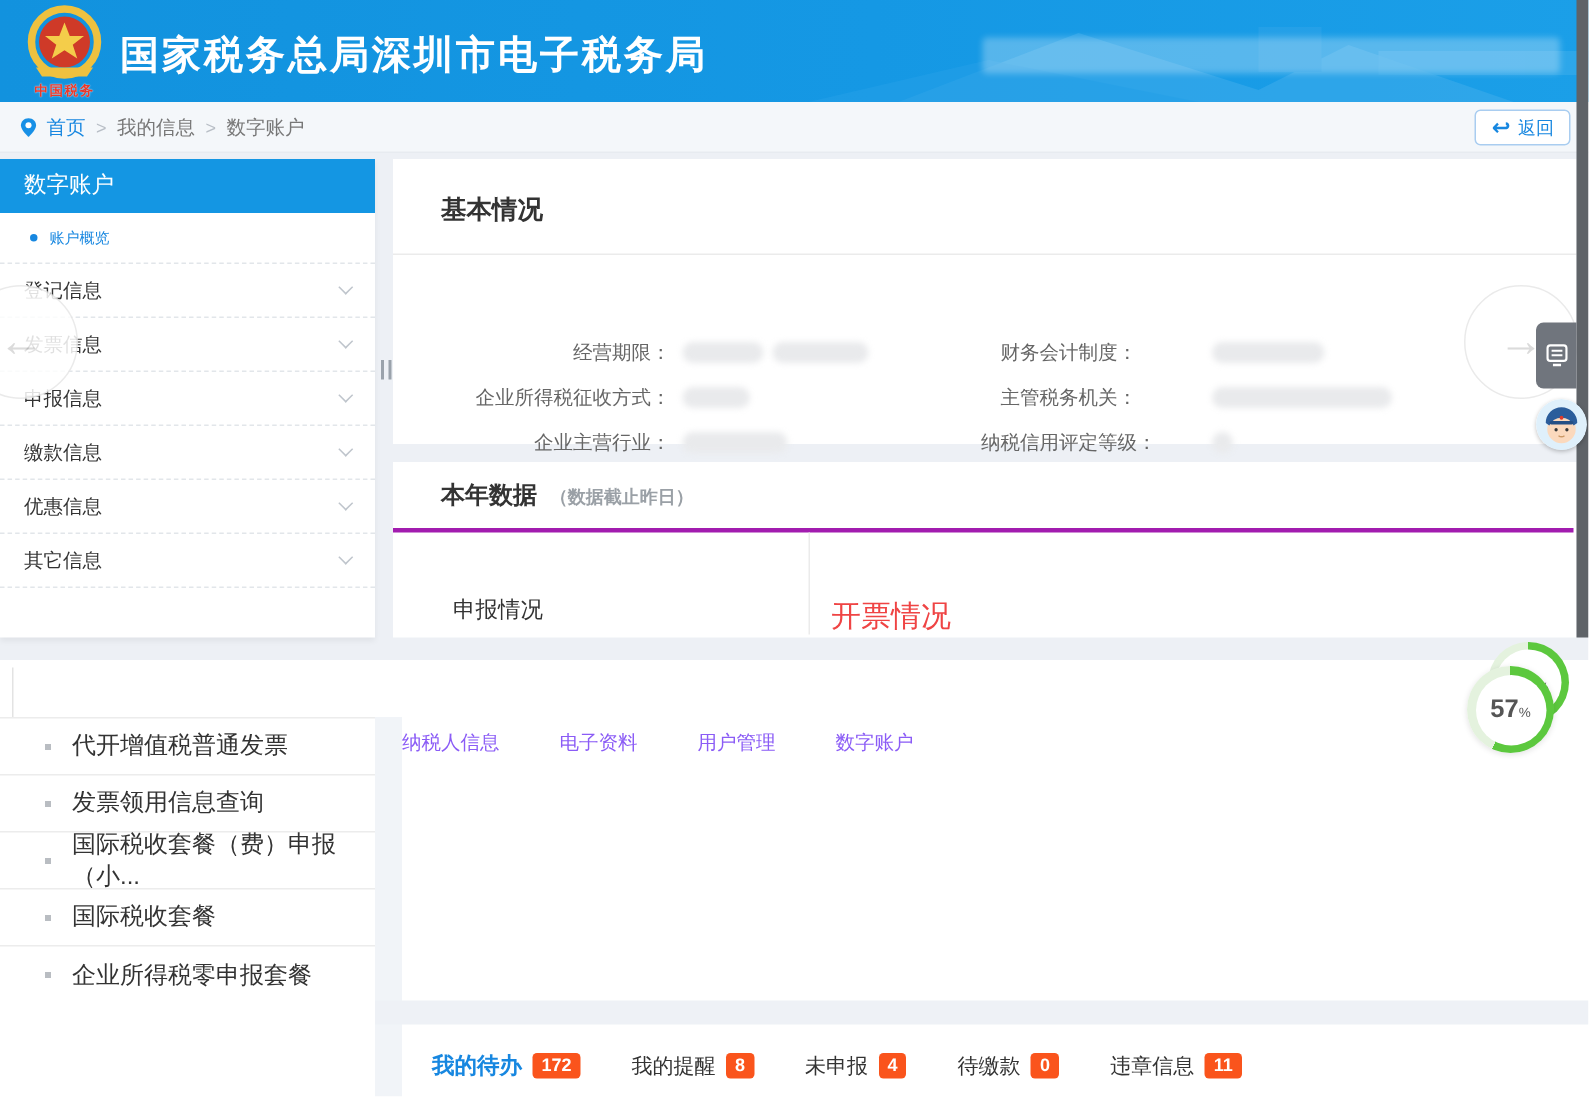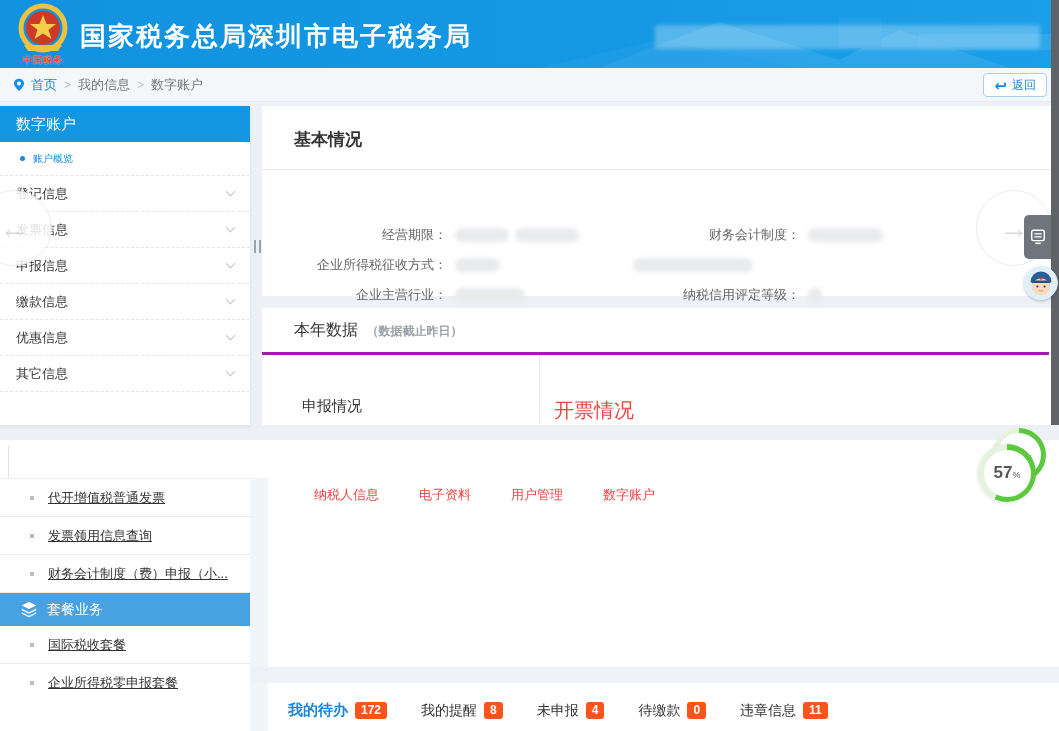--- a/index.html
+++ b/index.html
@@ -52,26 +52,26 @@
   .main-a { left:262px; top:106px; width:789px; height:190px; background:#fff; }
   .main-b { left:262px; top:308px; width:789px; height:117px; background:#fff; }
   .blk-title { font-size:17px; font-weight:bold; color:#333; }
   .blk-head-a { padding:22px 32px 0 32px; height:64px; border-bottom:1px solid #ebebeb;
     margin:0; }
 
   .fields { left:262px; top:188px; width:789px;margin-top:32px; }
   .frow { display:flex; height:30px; align-items:center; font-size:13px; }
   .flab-l { width:185px; text-align:right; color:#666; }
   .fval-l { width:178px; padding-left:8px; }
-  .flab-r { width:175px; text-align:right; color:#666; }
+  .flab-r { width:175px; text-align:center; color:#666; }
   .fval-r { flex:1; padding-left:8px; display:flex; gap:6px; }
   .blob { height:14px; background:#e9eaec; border-radius:7px; filter:blur(2px); }
 
   .yd-head { padding:12px 32px 0 32px; height:44px; }
-  .yd-title { font-size:16px; font-weight:normal; color:#333; }
+  .yd-title { font-size:16px; font-weight:bold; color:#333; }
   .yd-note { font-size:12px; color:#9aa0a6; margin-left:4px;font-weight:bold; }
   .yd-tabs { display:flex; height:71px; border-top:3px solid #a21caf; margin:0 2px 0 0; }
   .yd-tab1 { width:278px; padding:42px 0 0 40px; font-size:15px; color:#333;
     border-right:1px solid #ebebeb; cursor:pointer; }
   .yd-tab2 { padding:42px 0 0 14px; font-size:20px; color:#ef4444; cursor:pointer; }
 
   
   .circ-arrow { width:76px; height:76px; border-radius:50%; background:#fff;
     border:1px solid #e7e7e7; color:#d5d5d5; font-size:30px; display:flex;
     align-items:center; justify-content:center; opacity:.85; cursor:pointer; }
@@ -98,28 +98,28 @@
     background:conic-gradient(#5cc83e 0 57%, #e4f2de 57% 100%); box-shadow:0 1px 4px rgba(0,0,0,.12); }
   .ring-front .inner{ width:47px; height:47px; }
 
   
   .bot-bg { left:0; top:440px; width:1059px; height:291px; background:#fff; }
   .bot-edge { left:8px; top:445px; width:1px; height:33px; background:#e3e3e3; }
   .gapcol { left:250px; top:478px; width:18px; height:253px; background:#f1f4f8; }
 
   .svc { left:0; top:478px; width:250px; border-top:1px solid #ececec; background:#fff; }
   .svc-item { height:38px; display:flex; align-items:center; padding-left:30px;
-    border-bottom:1px solid #ececec; font-size:13px; color:#333; cursor:pointer;text-decoration:underline; }
+    border-bottom:1px solid #ececec; font-size:16px; color:#333; cursor:pointer; }
   .sq { width:4px; height:4px; background:#b9bdc2; margin-right:14px; flex:none; }
   .svc-blue { height:33px; background:#48a1e0; display:flex; align-items:center;
     padding-left:20px; color:#fff; font-size:14px; cursor:pointer; }
   .svc-blue svg { margin-right:9px; }
 
   .pnav { left:268px; top:482px; width:791px; height:26px; display:flex;
-    padding-left:46px; gap:40px; font-size:13px; color:#ef4444; align-items:center; }
+    gap:40px; font-size:13px; color:#8b5cf6; align-items:center; }
   .pnav span { cursor:pointer; }
 
   .band { left:250px; top:667px; width:809px; height:16px; background:#eef1f6; }
 
   .todo { left:268px; top:690px; width:791px; height:41px; display:flex; align-items:center;
     padding-left:20px; gap:34px; background:#fff; }
   .todo .pair { display:flex; align-items:center; gap:7px; cursor:pointer; }
   .todo .lbl { font-size:14px; color:#333; }
   .todo .pair.on .lbl { color:#1787e0; font-weight:bold; font-size:15px; }
   .badge { background:#fa541c; color:#fff; font-size:12px; font-weight:bold;
@@ -222,20 +222,21 @@
       <span class="flab-r">财务会计制度：</span>
       <span class="fval-r">
           <span class="blob" style="width:75px"></span>
         </span>
     </div>
     <div class="frow">
       <span class="flab-l">企业所得税征收方式：</span>
       <span class="fval-l">
           <span class="blob" style="width:45px;display:block"></span>
         </span>
+      <span class="flab-r">主管税务机关：</span>
       <span class="fval-r">
           <span class="blob" style="width:120px"></span>
         </span>
     </div>
     <div class="frow">
       <span class="flab-l">企业主营行业：</span>
       <span class="fval-l">
           <span class="blob" style="width:70px;display:block"></span>
         </span>
       <span class="flab-r">纳税信用评定等级：</span>
@@ -306,29 +307,21 @@
     <div class="svc-item">
       <span class="sq"></span>
       <span>代开增值税普通发票</span>
     </div>
     <div class="svc-item">
       <span class="sq"></span>
       <span>发票领用信息查询</span>
     </div>
     <div class="svc-item">
       <span class="sq"></span>
-      <span>财务会计制度（费）申报（小...</span>
-    </div>
-    <div class="svc-blue">
-      <svg width="18" height="19" viewBox="0 0 20 20">
-        <path d="M10 1.5 L18 5.5 L10 9.5 L2 5.5 Z" fill="#fff"></path>
-        <path d="M2 9 L10 13 L18 9 L18 10.8 L10 14.8 L2 10.8 Z" fill="#fff" opacity=".92"></path>
-        <path d="M2 13 L10 17 L18 13 L18 14.8 L10 18.8 L2 14.8 Z" fill="#fff" opacity=".85"></path>
-      </svg>
-      <span>套餐业务</span>
+      <span>国际税收套餐（费）申报（小...</span>
     </div>
     <div class="svc-item">
       <span class="sq"></span>
       <span>国际税收套餐</span>
     </div>
     <div class="svc-item" style="border-bottom:none">
       <span class="sq"></span>
       <span>企业所得税零申报套餐</span>
     </div>
   </div>

